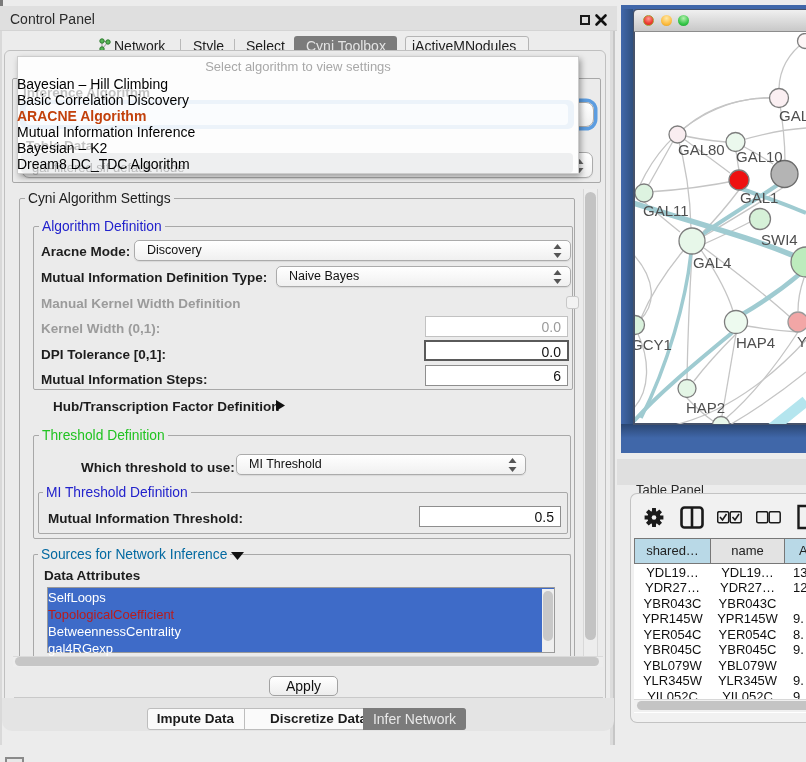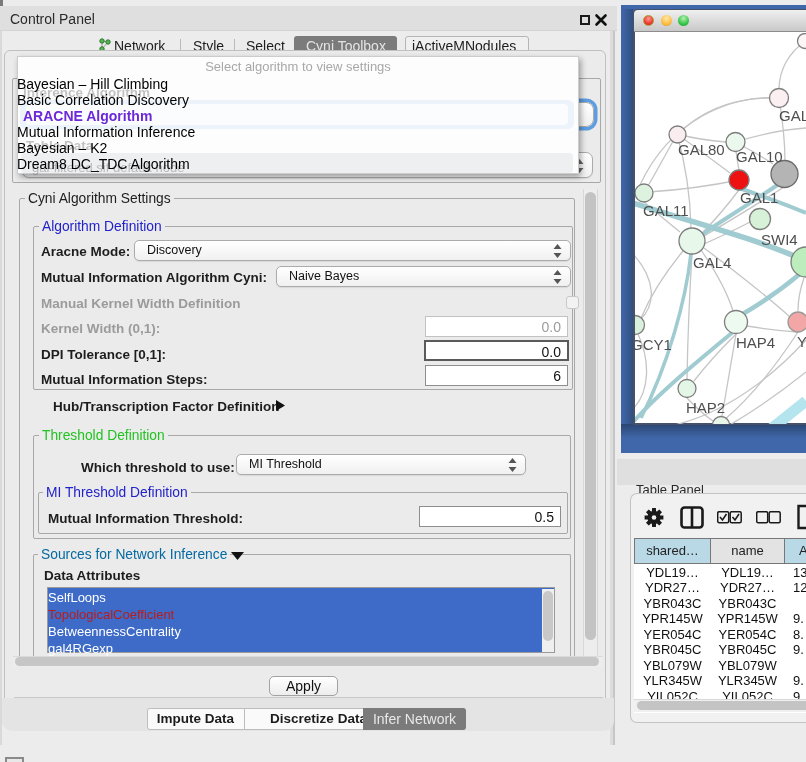--- a/index.html
+++ b/index.html
@@ -70,21 +70,21 @@
 
 <div class="abs" style="left:20px;top:100px;width:554px;height:29px;background:rgba(170,205,238,0.20);border-radius:6px;"></div>
 <div class="abs" style="left:26px;top:104px;width:542px;height:21px;background:rgba(255,255,255,0.75);border-radius:4px;"></div>
 <div class="abs" style="left:21px;top:153px;width:552px;height:20px;background:rgba(185,190,196,0.22);border-radius:4px;"></div>
 <div class="lbl" style="left:23px;top:85px;color:rgba(60,60,60,0.30);">Inference Algorithm</div>
 <div class="lbl" style="left:26px;top:138px;color:rgba(60,60,60,0.30);">Table Data</div>
 <div class="abs" style="left:32px;top:160px;font-size:13px;color:rgba(60,60,60,0.30);">gal-filtered sif default node</div>
 <div class="abs" style="left:17px;top:59px;width:562px;text-align:center;font-size:13px;color:#a8a8a8;">Select algorithm to view settings</div>
 <div class="abs" style="left:17px;top:76px;font-size:14px;color:#000;">Bayesian – Hill Climbing</div>
 <div class="abs" style="left:17px;top:92px;font-size:14px;color:#000;">Basic Correlation Discovery</div>
-<div class="abs" style="left:17px;top:108px;font-size:14px;color:#6d28d9;font-weight:bold;padding-left:6px;">ARACNE Algorithm</div>
+<div class="abs" style="left:17px;top:108px;font-size:14px;color:#c2410c;font-weight:bold;">ARACNE Algorithm</div>
 <div class="abs" style="left:17px;top:124px;font-size:14px;color:#000;">Mutual Information Inference</div>
 <div class="abs" style="left:17px;top:140px;font-size:14px;color:#000;">Bayesian – K2</div>
 <div class="abs" style="left:17px;top:156px;font-size:14px;color:#000;">Dream8 DC_TDC Algorithm</div>
 
 <div class="grp" style="left:19px;top:198px;width:556px;height:469px;"></div>
 <div class="gtitle" style="left:25px;top:191px;color:#1d1d1d;">Cyni Algorithm Settings</div>
 
 <div class="abs" style="left:583px;top:189px;width:15px;height:473px;background:#ededed;border-left:1px solid #d8d8d8;border-right:1px solid #d8d8d8;"></div>
 <div class="abs" style="left:585px;top:192px;width:11px;height:448px;background:#c3c3c3;border-radius:6px;"></div>
 
@@ -92,21 +92,21 @@
 <div class="gtitle" style="left:39px;top:219px;color:#2222cc;">Algorithm Definition</div>
 
 <div class="lbl" style="left:41px;top:244px;">Aracne Mode:</div>
 <div class="combo" style="left:134px;top:240px;width:437px;height:21px;">
   <div class="ctext">Discovery</div>
   <svg class="stepper" width="9" height="14" viewBox="0 0 9 14">
       <path d="M4.5 0 L8.5 5 L0.5 5 Z" fill="#555"></path>
       <path d="M4.5 14 L8.5 9 L0.5 9 Z" fill="#555"></path>
     </svg>
 </div>
-<div class="lbl" style="left:41px;top:270px;">Mutual Information Algorithm Cyni:</div>
+<div class="lbl" style="left:41px;top:270px;">Mutual Information Definition Type:</div>
 <div class="combo" style="left:276px;top:266px;width:295px;height:21px;">
   <div class="ctext">Naive Bayes</div>
   <svg class="stepper" width="9" height="14" viewBox="0 0 9 14">
       <path d="M4.5 0 L8.5 5 L0.5 5 Z" fill="#555"></path>
       <path d="M4.5 14 L8.5 9 L0.5 9 Z" fill="#555"></path>
     </svg>
 </div>
 <div class="lbl dis" style="left:41px;top:296px;">Manual Kernel Width Definition</div>
 <div class="abs" style="left:566px;top:296px;width:13px;height:13px;background:#f2f2f2;border:1px solid #c8c8c8;border-radius:3px;"></div>
 <div class="lbl dis" style="left:41px;top:321px;">Kernel Width (0,1):</div>

